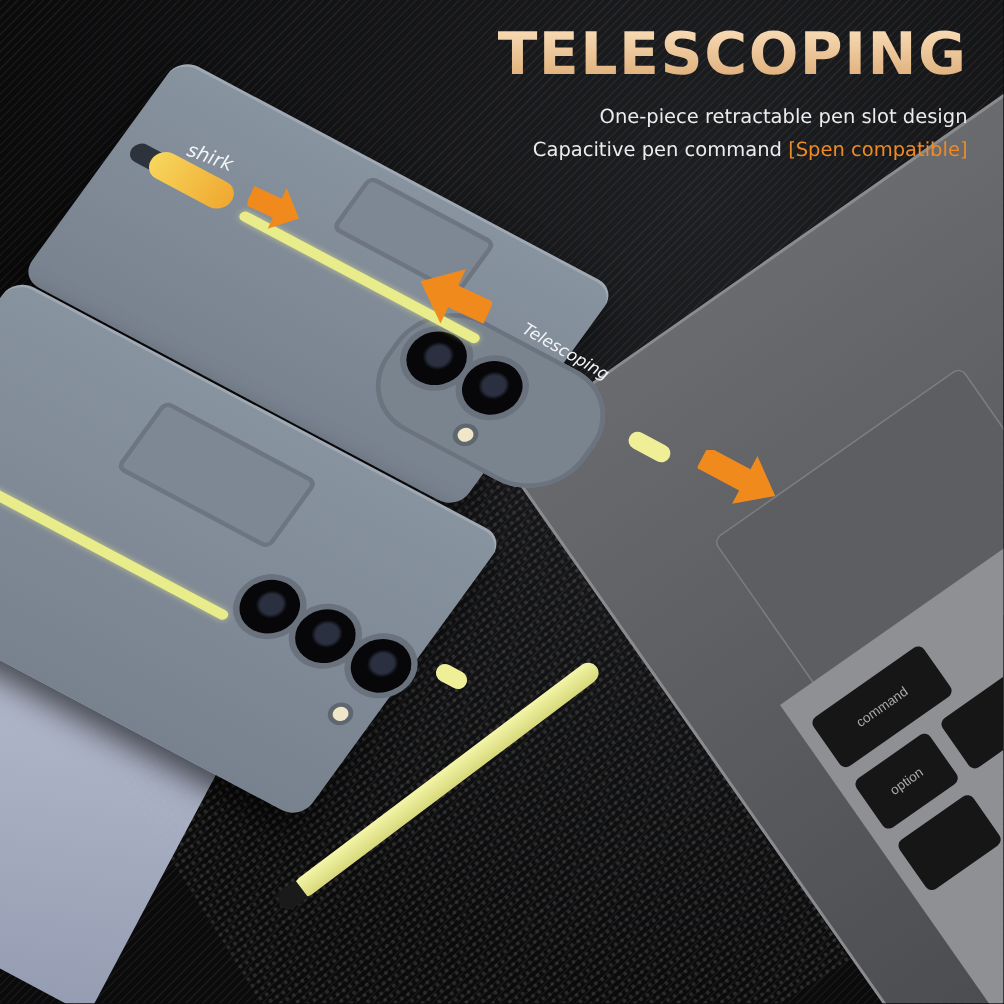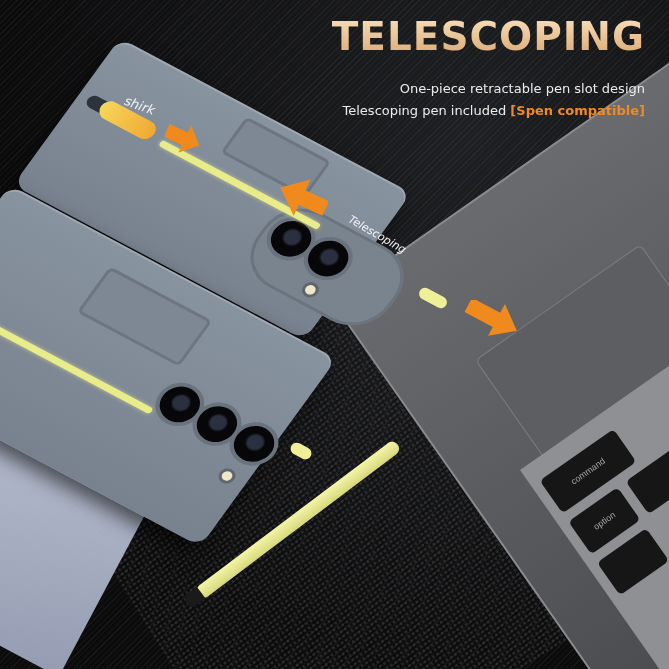--- a/index.html
+++ b/index.html
@@ -35,21 +35,21 @@
     background:linear-gradient(160deg,#c8cfe0,#9ca4bb);border-radius:6px;opacity:.95;}
   .stylus{position:absolute;left:198px;top:588px;width:250px;height:14px;transform:rotate(-37deg);transform-origin:0 50%;
     border-radius:7px;background:linear-gradient(180deg,#f4f5a8,#d7d87a);}
   .stylus-tip{position:absolute;left:-14px;top:0;width:18px;height:14px;border-radius:7px 0 0 7px;background:#1a1a1a;}
   .lbl{position:absolute;color:#f2f4f7;font-style:italic;font-family:"DejaVu Sans",sans-serif;}
   
   .headline{position:absolute;right:24px;top:14px;text-align:right;}
   .h1{font-family:"DejaVu Sans",sans-serif;font-weight:bold;font-size:39px;line-height:46px;letter-spacing:1px;
     background:linear-gradient(180deg,#fbe2bf,#d9a56d);-webkit-background-clip:text;background-clip:text;color:transparent;}
   .sub{font-family:"DejaVu Sans",sans-serif;font-size:13px;color:#ececec;line-height:22px;}
-  .accent{color:#ef8a24;font-weight:bold;}
+  .accent{color:#ef8a24;font-weight:normal;}
 </style>
 </head>
 <body>
 
 <div class="stage">
   <div class="mesh"></div>
 
   <div class="laptop"></div>
   <div class="trackpad"></div>
   <div class="laptop-keys">
@@ -100,18 +100,18 @@
   </svg>
   <svg style="position:absolute;left:465px;top:300px;" width="60" height="40">
     <polygon points="0,10 32,10 32,0 55,18 32,36 32,26 0,26" fill="#f08a1c" transform="rotate(28 28 18)"></polygon>
   </svg>
 
   <div class="lbl" style="left:124px;top:98px;font-size:13px;transform:rotate(20deg);">shirk</div>
   <div class="lbl" style="left:345px;top:228px;font-size:11px;transform:rotate(30deg);">Telescoping</div>
 
   <div class="headline">
     <div class="h1">TELESCOPING</div>
-    <div class="sub" style="margin-top:18px;">One-piece retractable pen slot design</div>
+    <div class="sub" style="margin-top:8px;">One-piece retractable pen slot design</div>
     <div class="sub">
-      <span>Telescoping pen included </span><span class="accent">[Spen compatible]</span>
+      <span>Capacitive pen command </span><span class="accent">[Spen compatible]</span>
     </div>
   </div>
 </div>
 
 </body></html>

